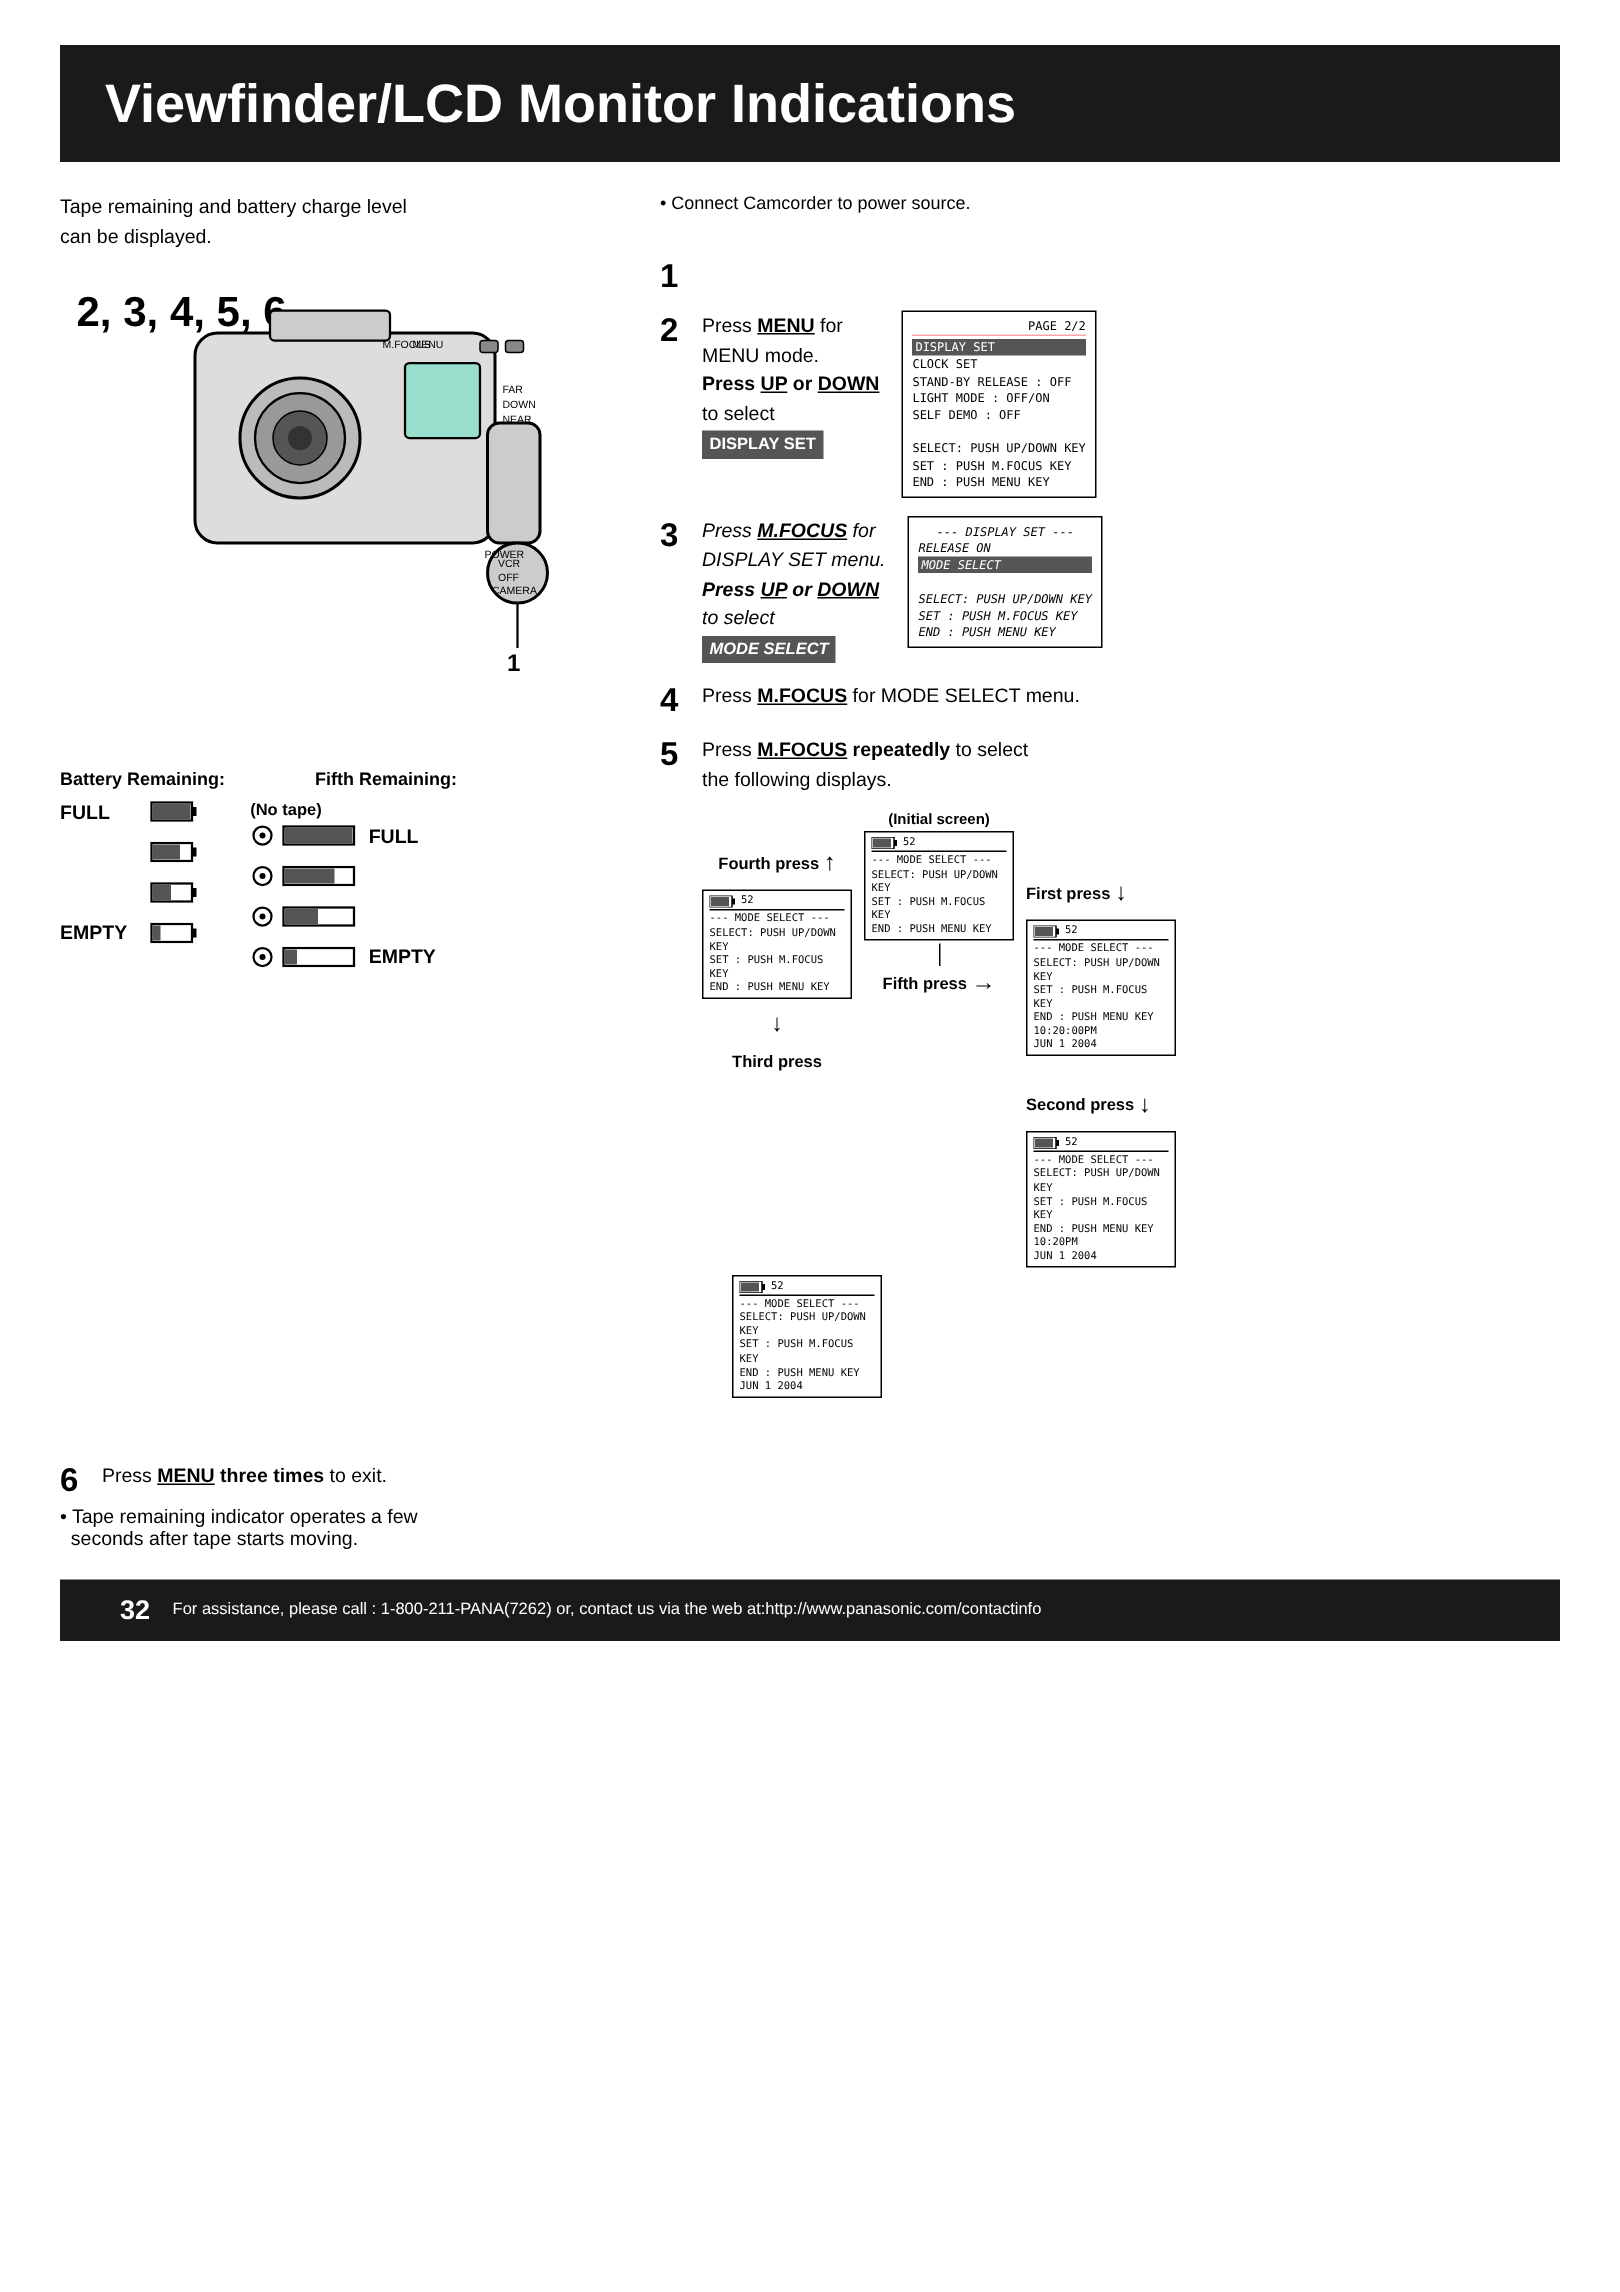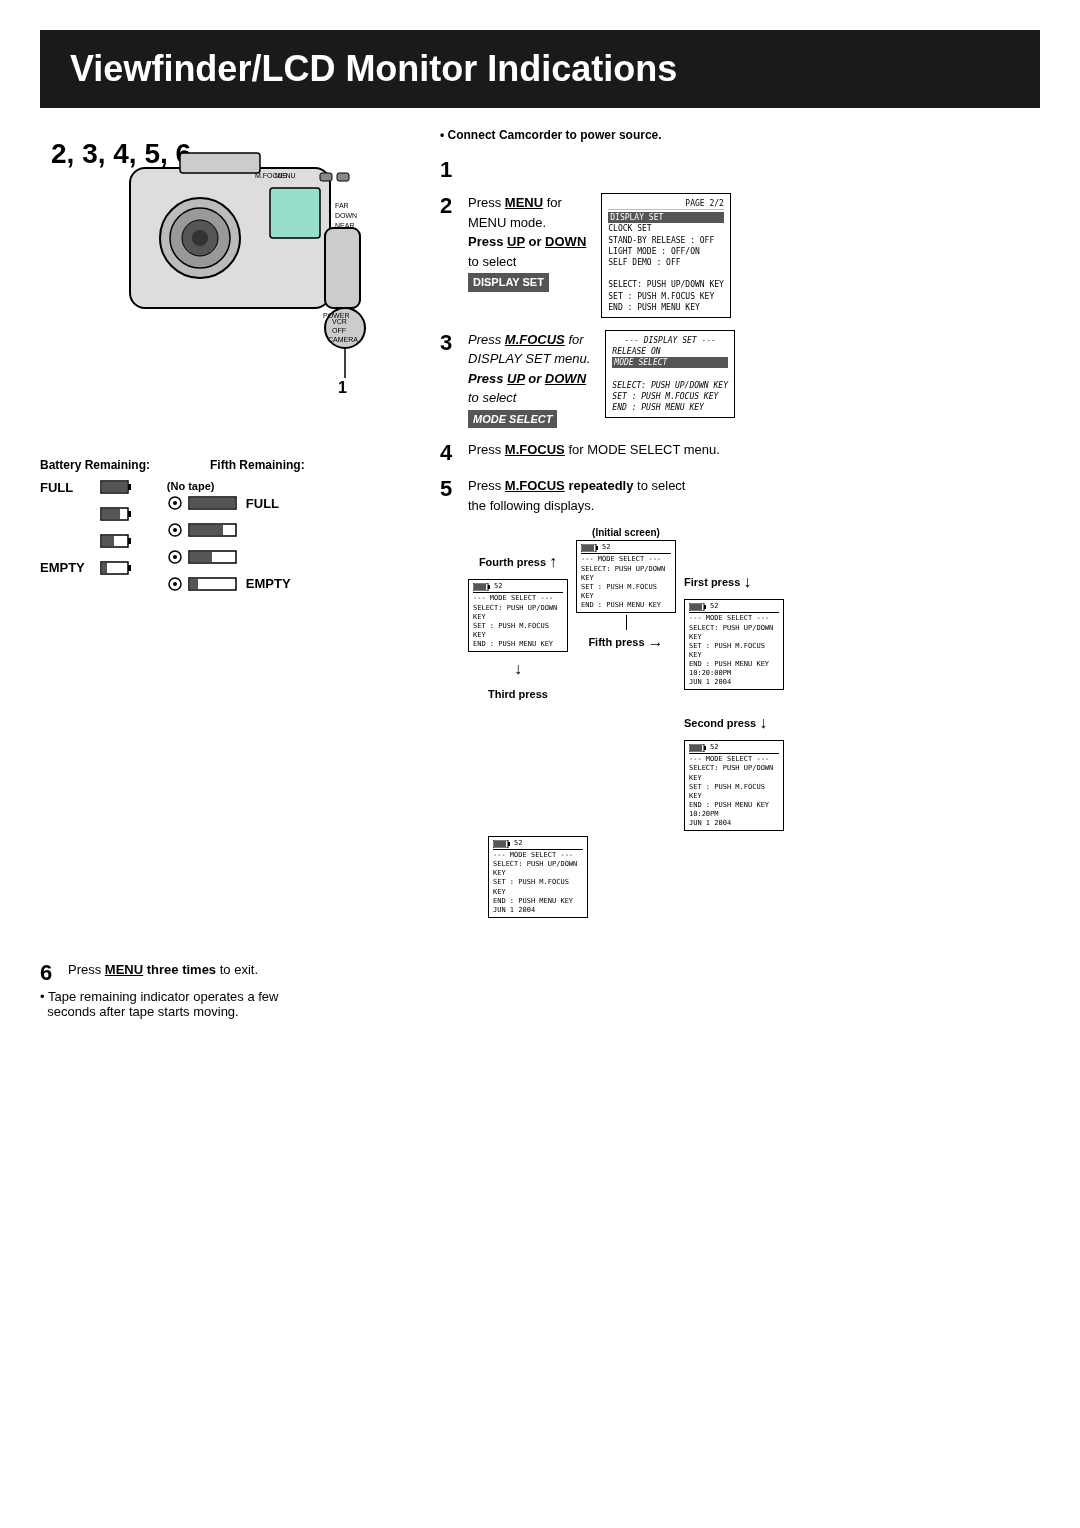--- a/index.html
+++ b/index.html
@@ -79,22 +79,22 @@
       margin-bottom: 8px;
     }
     
     .before-heading {
       font-size: 20px;
       font-weight: bold;
       margin-bottom: 8px;
     }
     .connect-note {
       font-size: 12px;
-      font-weight: bold;
-      margin-bottom: 15px;
+      font-weight: normal;
+      margin-bottom: 29px;
     }
     .step {
       display: flex;
       align-items: flex-start;
       gap: 8px;
       margin-bottom: 12px;
       position: relative;
     }
     .step-num {
       font-size: 22px;
@@ -184,20 +184,24 @@
 
 <div class="page">
 
   <div class="title-banner">
     <h1>Viewfinder/LCD Monitor Indications</h1>
   </div>
 
   <div class="main-content">
 
     <div class="left-col">
+      <p class="intro-text">
+        <span>Tape remaining and battery charge level</span><br>
+        <span>can be displayed.</span>
+      </p>
 
       <div class="camera-area">
         <div class="number-label">2, 3, 4, 5, 6</div>
 
         <svg class="camera-svg" width="280" height="290" viewBox="0 0 280 290">
 
           <rect x="30" y="40" width="200" height="140" rx="15" ry="15" fill="#ddd" stroke="#000" stroke-width="2"></rect>
 
           <circle cx="100" cy="110" r="40" fill="#bbb" stroke="#000" stroke-width="2"></circle>
           <circle cx="100" cy="110" r="30" fill="#999" stroke="#000" stroke-width="1.5"></circle>
@@ -546,14 +550,18 @@
         Press <b><u>MENU</u> three times</b> to exit.
       </span>
     </div>
   </div>
 
   <div class="step-bullet">
     • Tape remaining indicator operates a few<br>
     &nbsp;&nbsp;seconds after tape starts moving.
   </div>
 
+  <div class="footer">
+    <span class="footer-num">32</span>
+    <span>For assistance, please call : 1-800-211-PANA(7262) or, contact us via the web at:http://www.panasonic.com/contactinfo</span>
+  </div>
 
 </div>
 
 </body></html>

